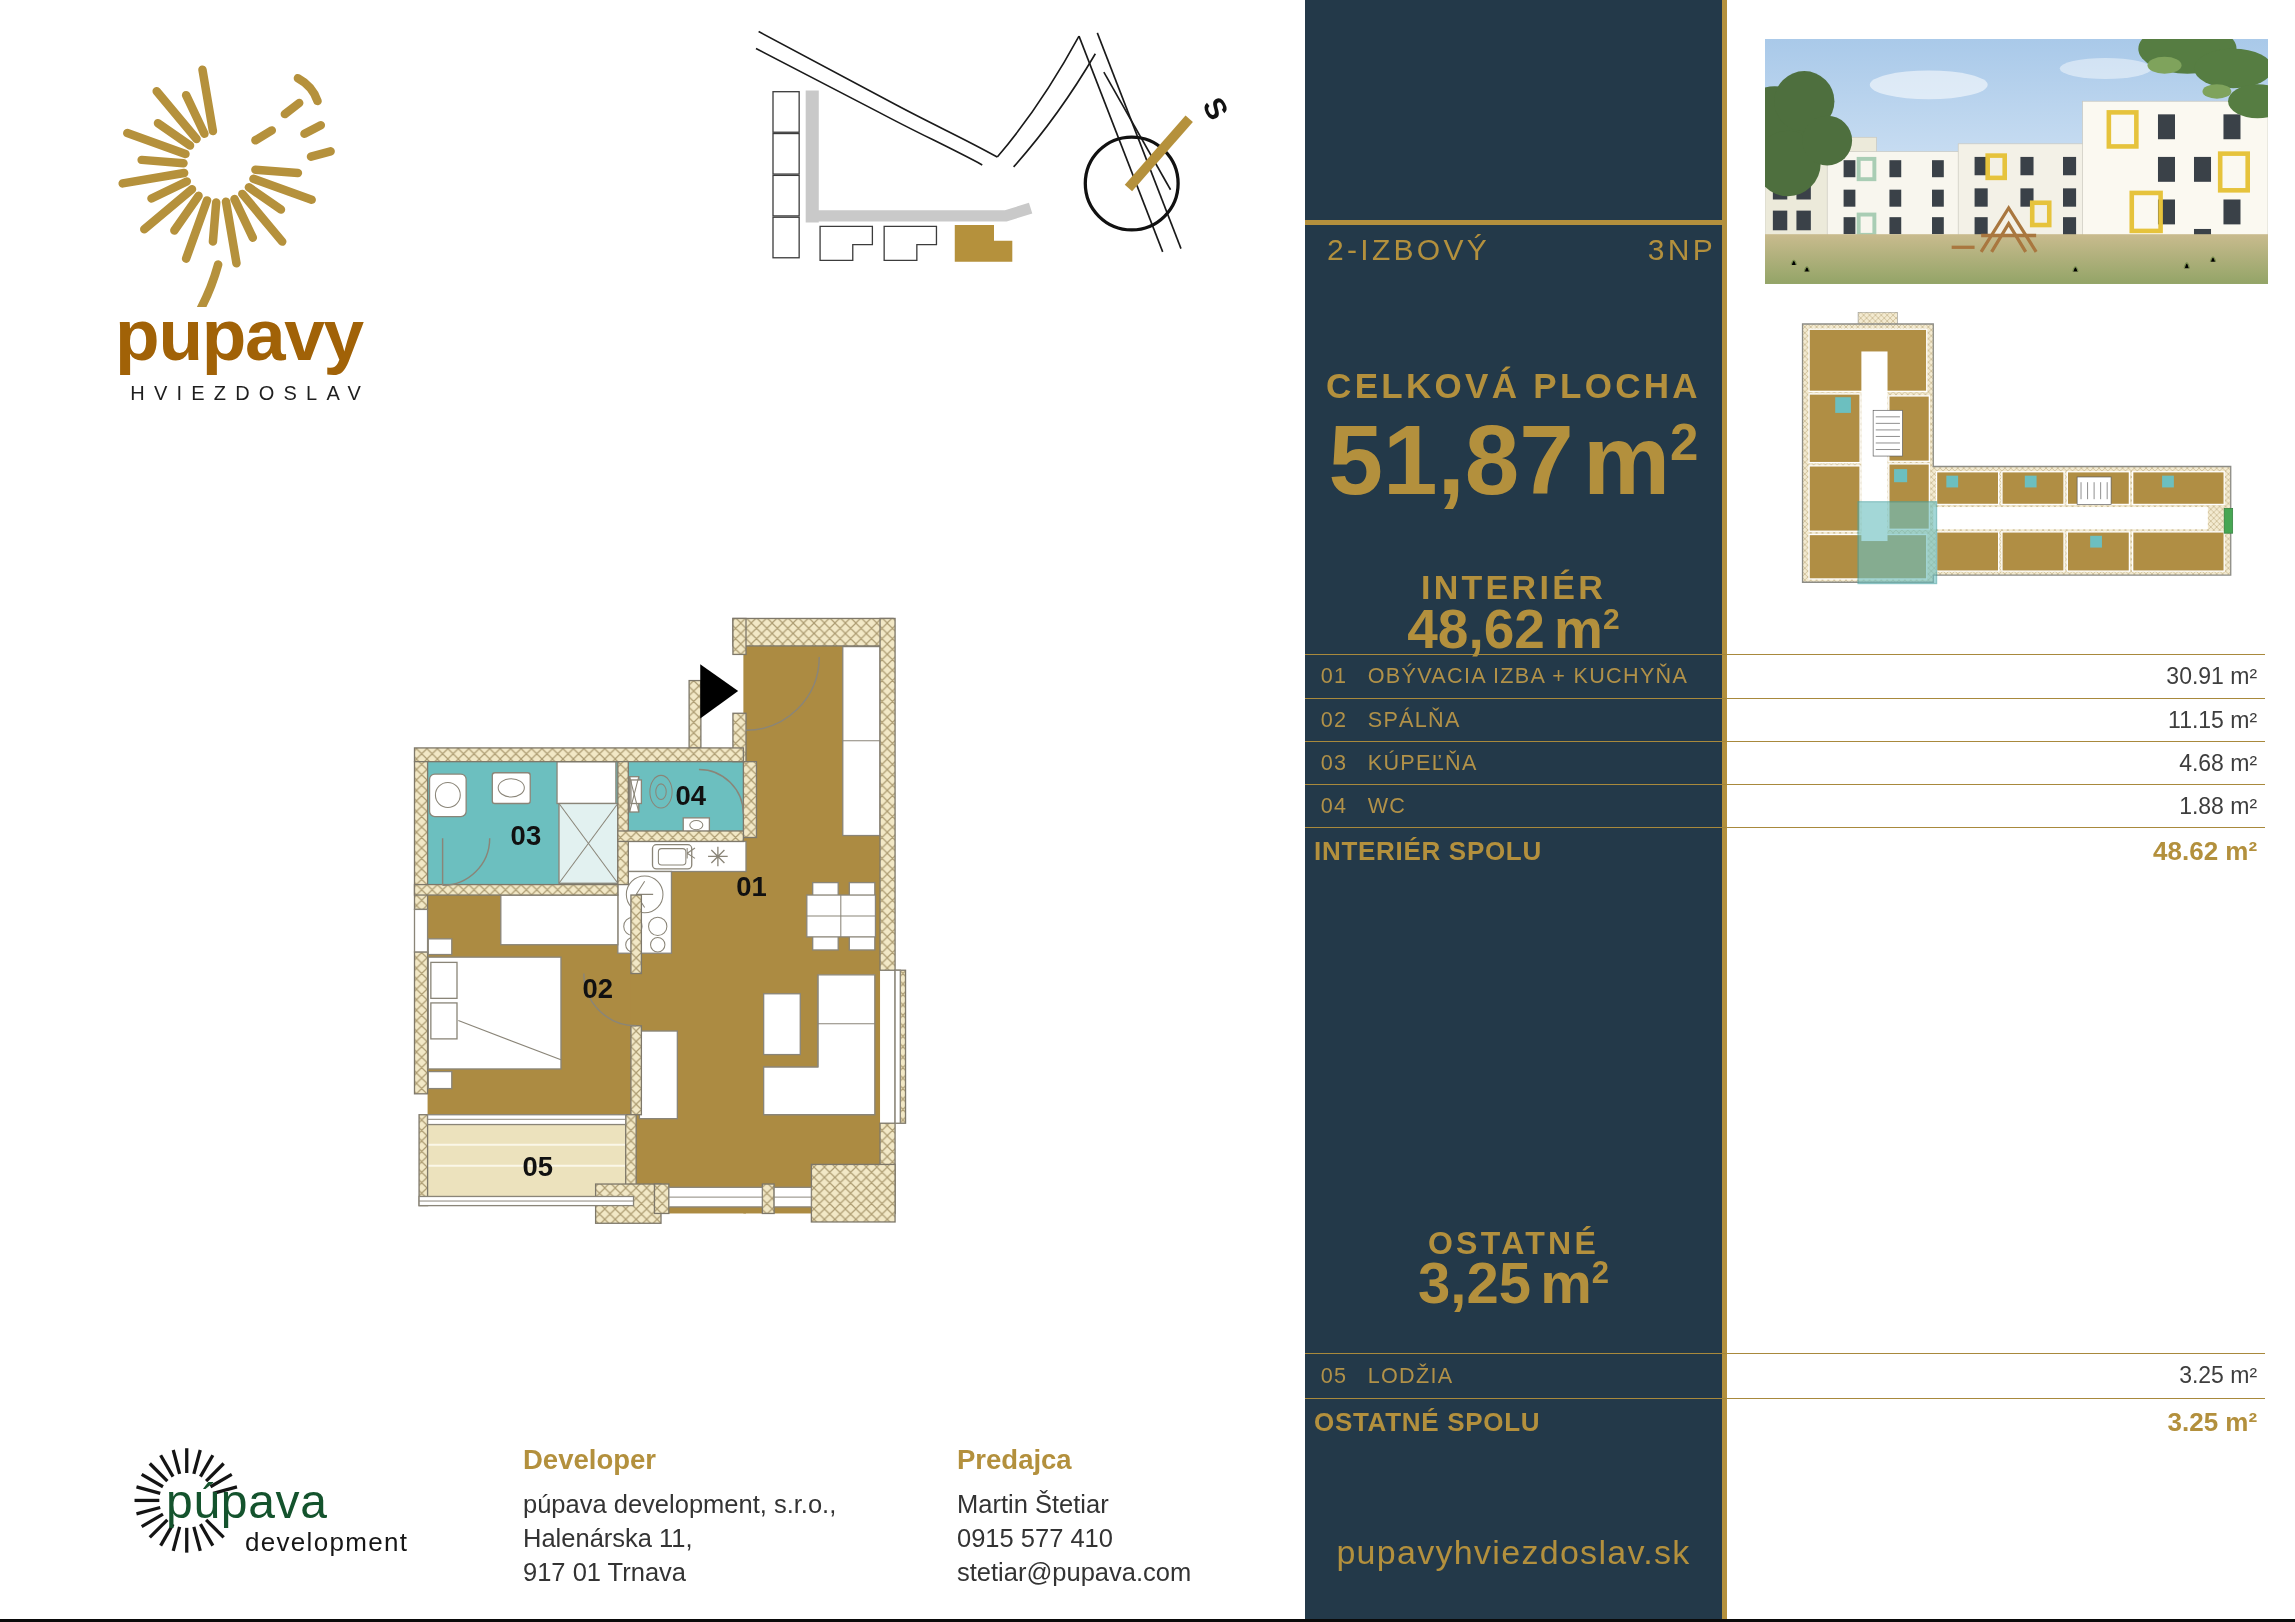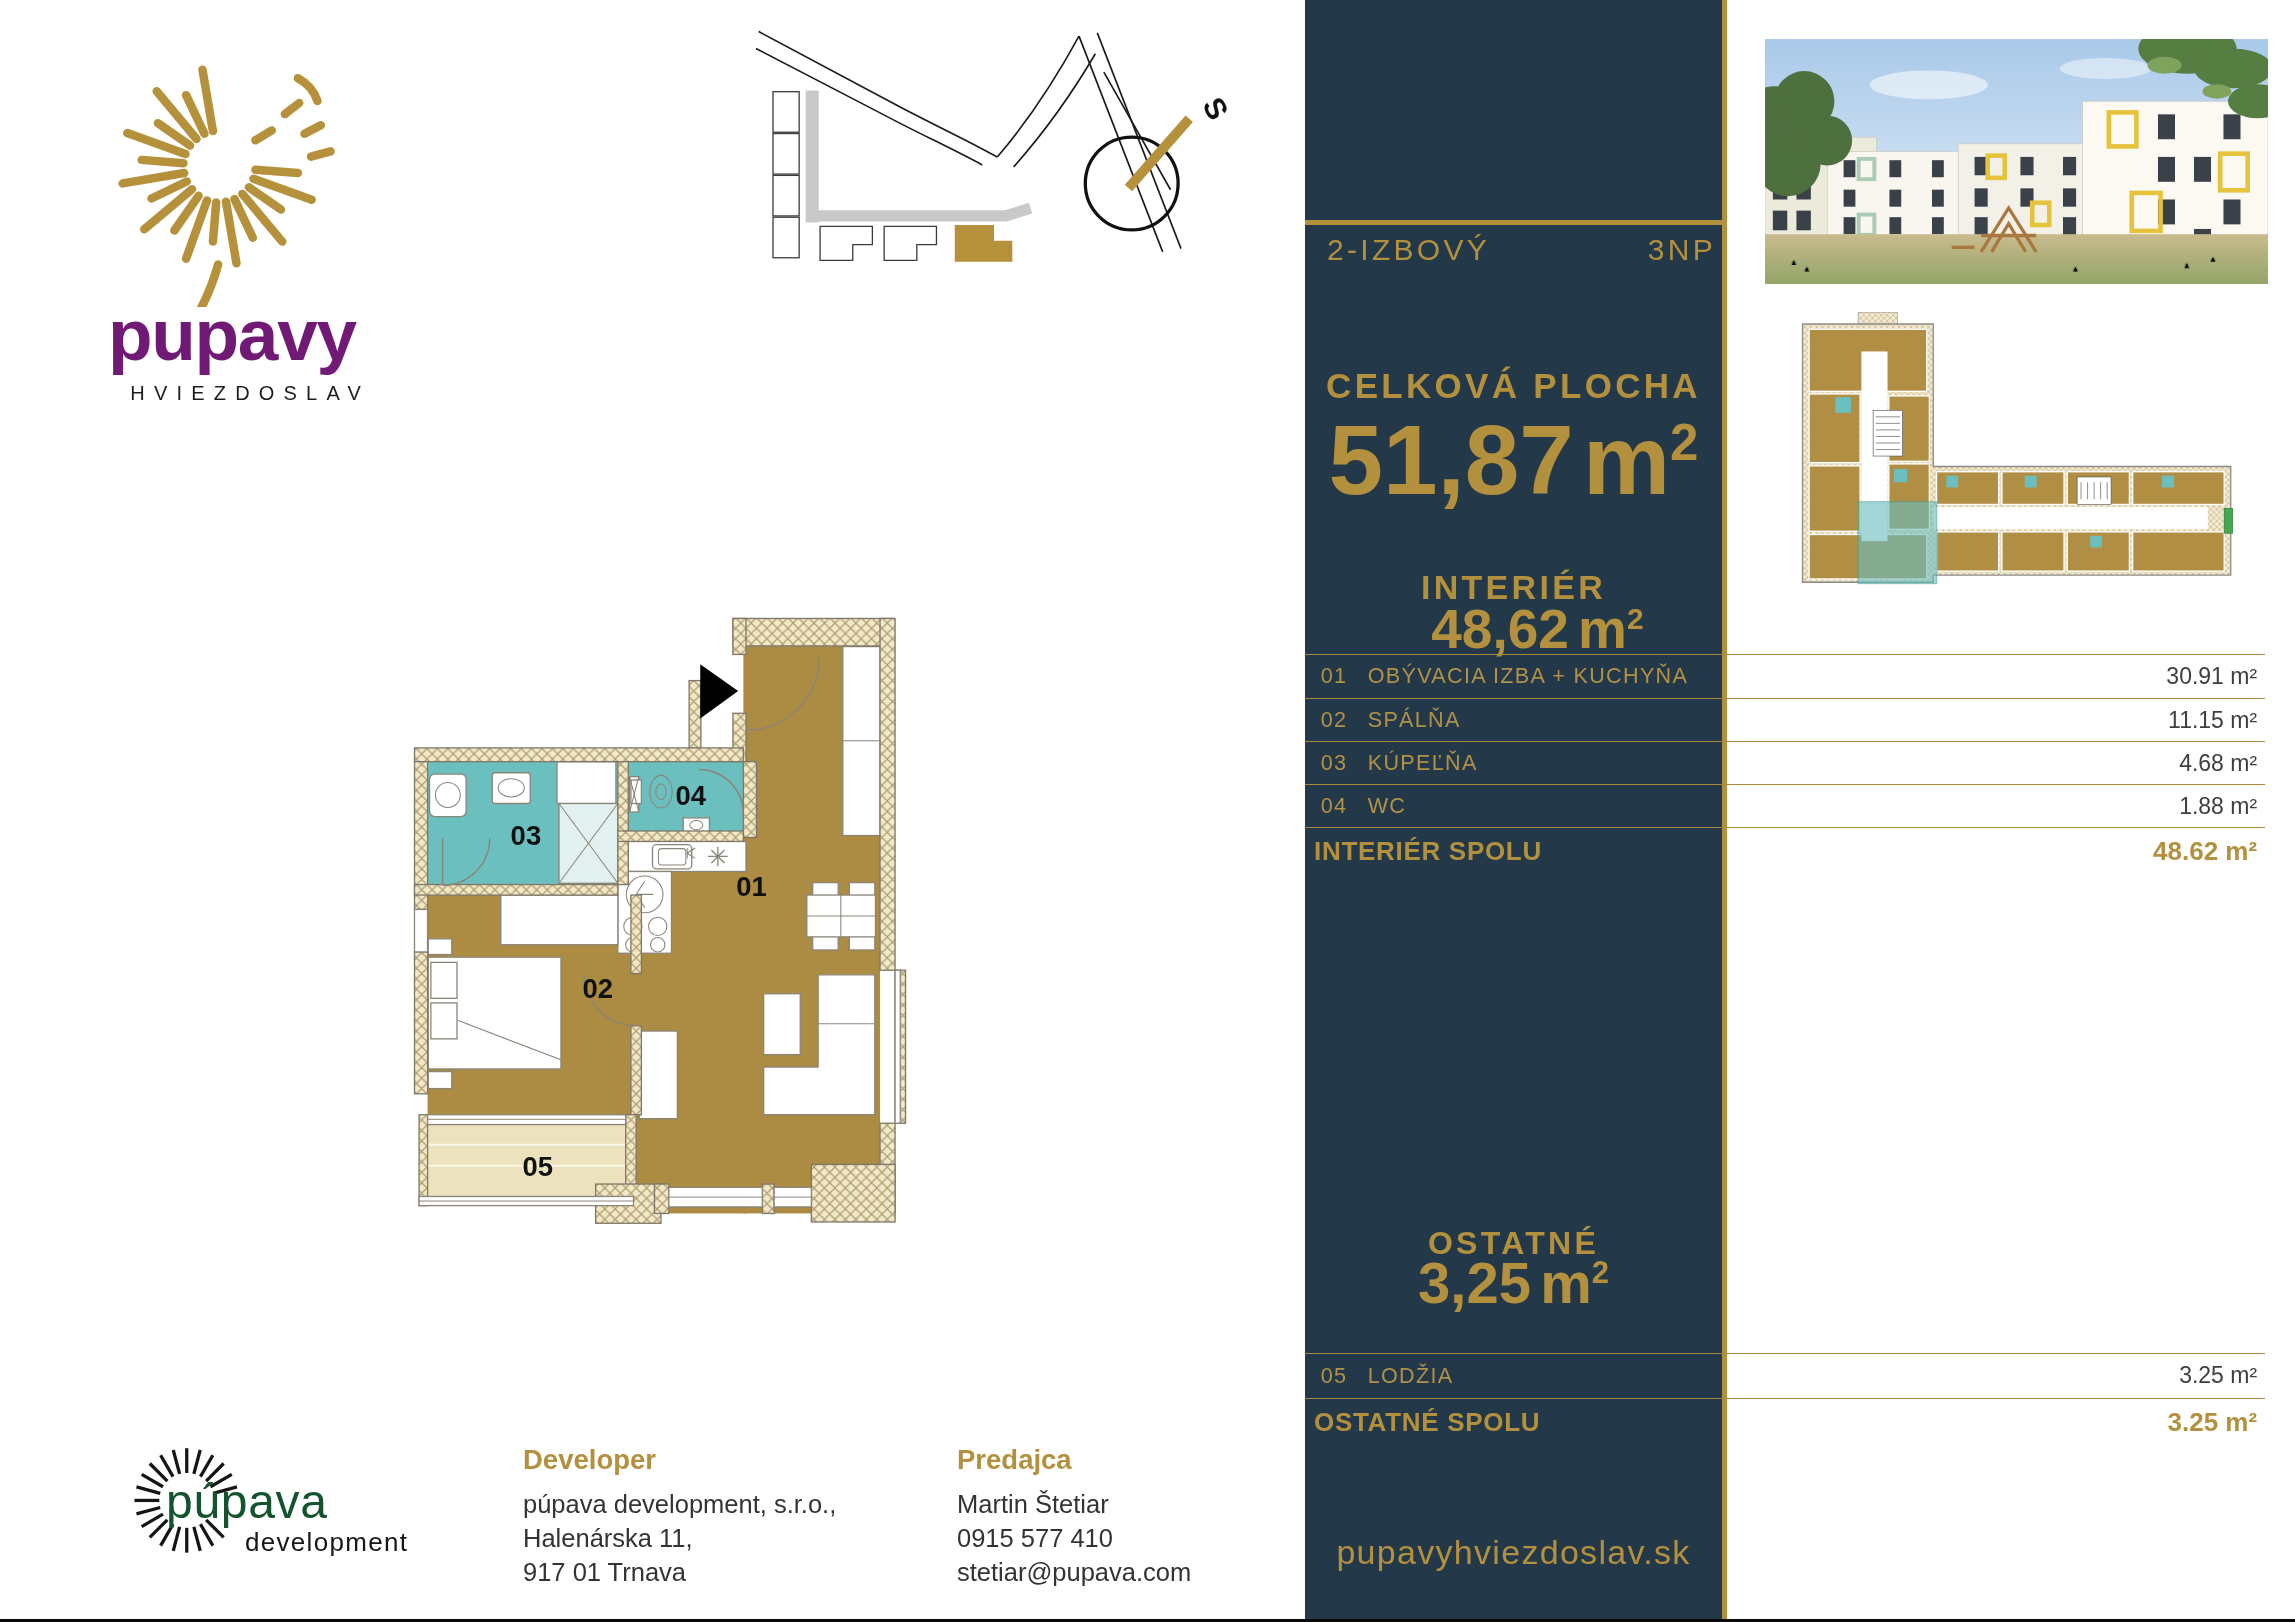--- a/index.html
+++ b/index.html
@@ -13,37 +13,37 @@
   .p-center{left:1305px;width:417px;text-align:center;color:#b3903d;}
   .unit-title{top:134px;font-size:62px;font-weight:bold;letter-spacing:2px;}
   .divider{left:1305px;top:220px;width:417px;height:4.6px;background:#b3903d;}
   .meta{left:1305px;top:230px;width:433px;height:39px;display:flex;justify-content:space-between;align-items:center;
         box-sizing:border-box;padding:0 22px;color:#b3903d;font-size:30px;letter-spacing:3.3px;}
   .area-label{font-size:35px;font-weight:bold;letter-spacing:3.3px;}
   .total-label{top:366px;}
   .total-value{top:404px;font-size:98px;font-weight:bold;}
   .total-value sup{font-size:51px;}
   .int-label{top:568px;font-size:34px;}
-  .int-value{top:597px;font-size:55px;font-weight:bold;padding-left:24px;}
+  .int-value{top:597px;font-size:55px;font-weight:bold;}
   .int-value sup{font-size:30px;}
   .ost-label{top:1225px;font-size:32px;}
   .ost-value{top:1249px;font-size:58px;font-weight:bold;}
   .ost-value sup{font-size:31px;}
   .unit-sp{margin-left:9.2px;}
   
   .row{left:1305px;width:960px;height:43px;border-top:1.3px solid #a8893c;display:flex;align-items:center;box-sizing:border-box;padding-right:7.9px;}
   .row .num{color:#b19148;font-size:21.6px;letter-spacing:1.3px;width:47px;padding-left:15.7px;flex:none;}
   .row .nm{color:#b19148;font-size:21.6px;letter-spacing:1.3px;flex:1;}
   .row .val{color:#3e3e3e;font-size:23px;text-align:right;}
   .rowT{left:1305px;width:960px;border-top:1.3px solid #a8893c;display:flex;align-items:center;box-sizing:border-box;padding-right:7.9px;}
   .rowT .lbl{color:#b3903d;font-size:26px;font-weight:bold;letter-spacing:0.7px;padding-left:9px;flex:1;}
   .rowT .val{color:#b3903d;font-size:26px;font-weight:bold;text-align:right;}
   .website{top:1533px;font-size:34px;letter-spacing:1.3px;cursor:pointer;}
   
-  .brandname{left:108px;top:293px;width:262px;text-align:left;font-size:73px;font-weight:bold;letter-spacing:-1.3px;color:#701a75;}
+  .brandname{left:108px;top:293px;width:262px;text-align:center;font-size:73px;font-weight:bold;letter-spacing:-1.3px;color:#a16207;}
   .brandsub{left:108px;top:370px;width:262px;text-align:right;font-size:20px;letter-spacing:9.2px;color:#1e1e1e;margin-top:12px;}
   .devlogo-l1{left:166px;top:1474px;font-size:48px;color:#14532d;letter-spacing:0.7px;}
   .devlogo-l2{left:245px;top:1527px;font-size:26px;color:#161616;letter-spacing:1.3px;}
   .contact-h{font-size:27.5px;font-weight:bold;color:#b3903d;}
   .contact-lines{font-size:25.5px;color:#333;line-height:34px;margin-top:10.5px;}
   .dev-block{left:523px;top:1444px;width:406px;}
   .sell-block{left:957px;top:1444px;width:406px;}
   .bottomline{left:0;top:1619px;width:2295px;height:3.3px;background:#0a0a0a;}
   sup{line-height:0;}
 </style>

